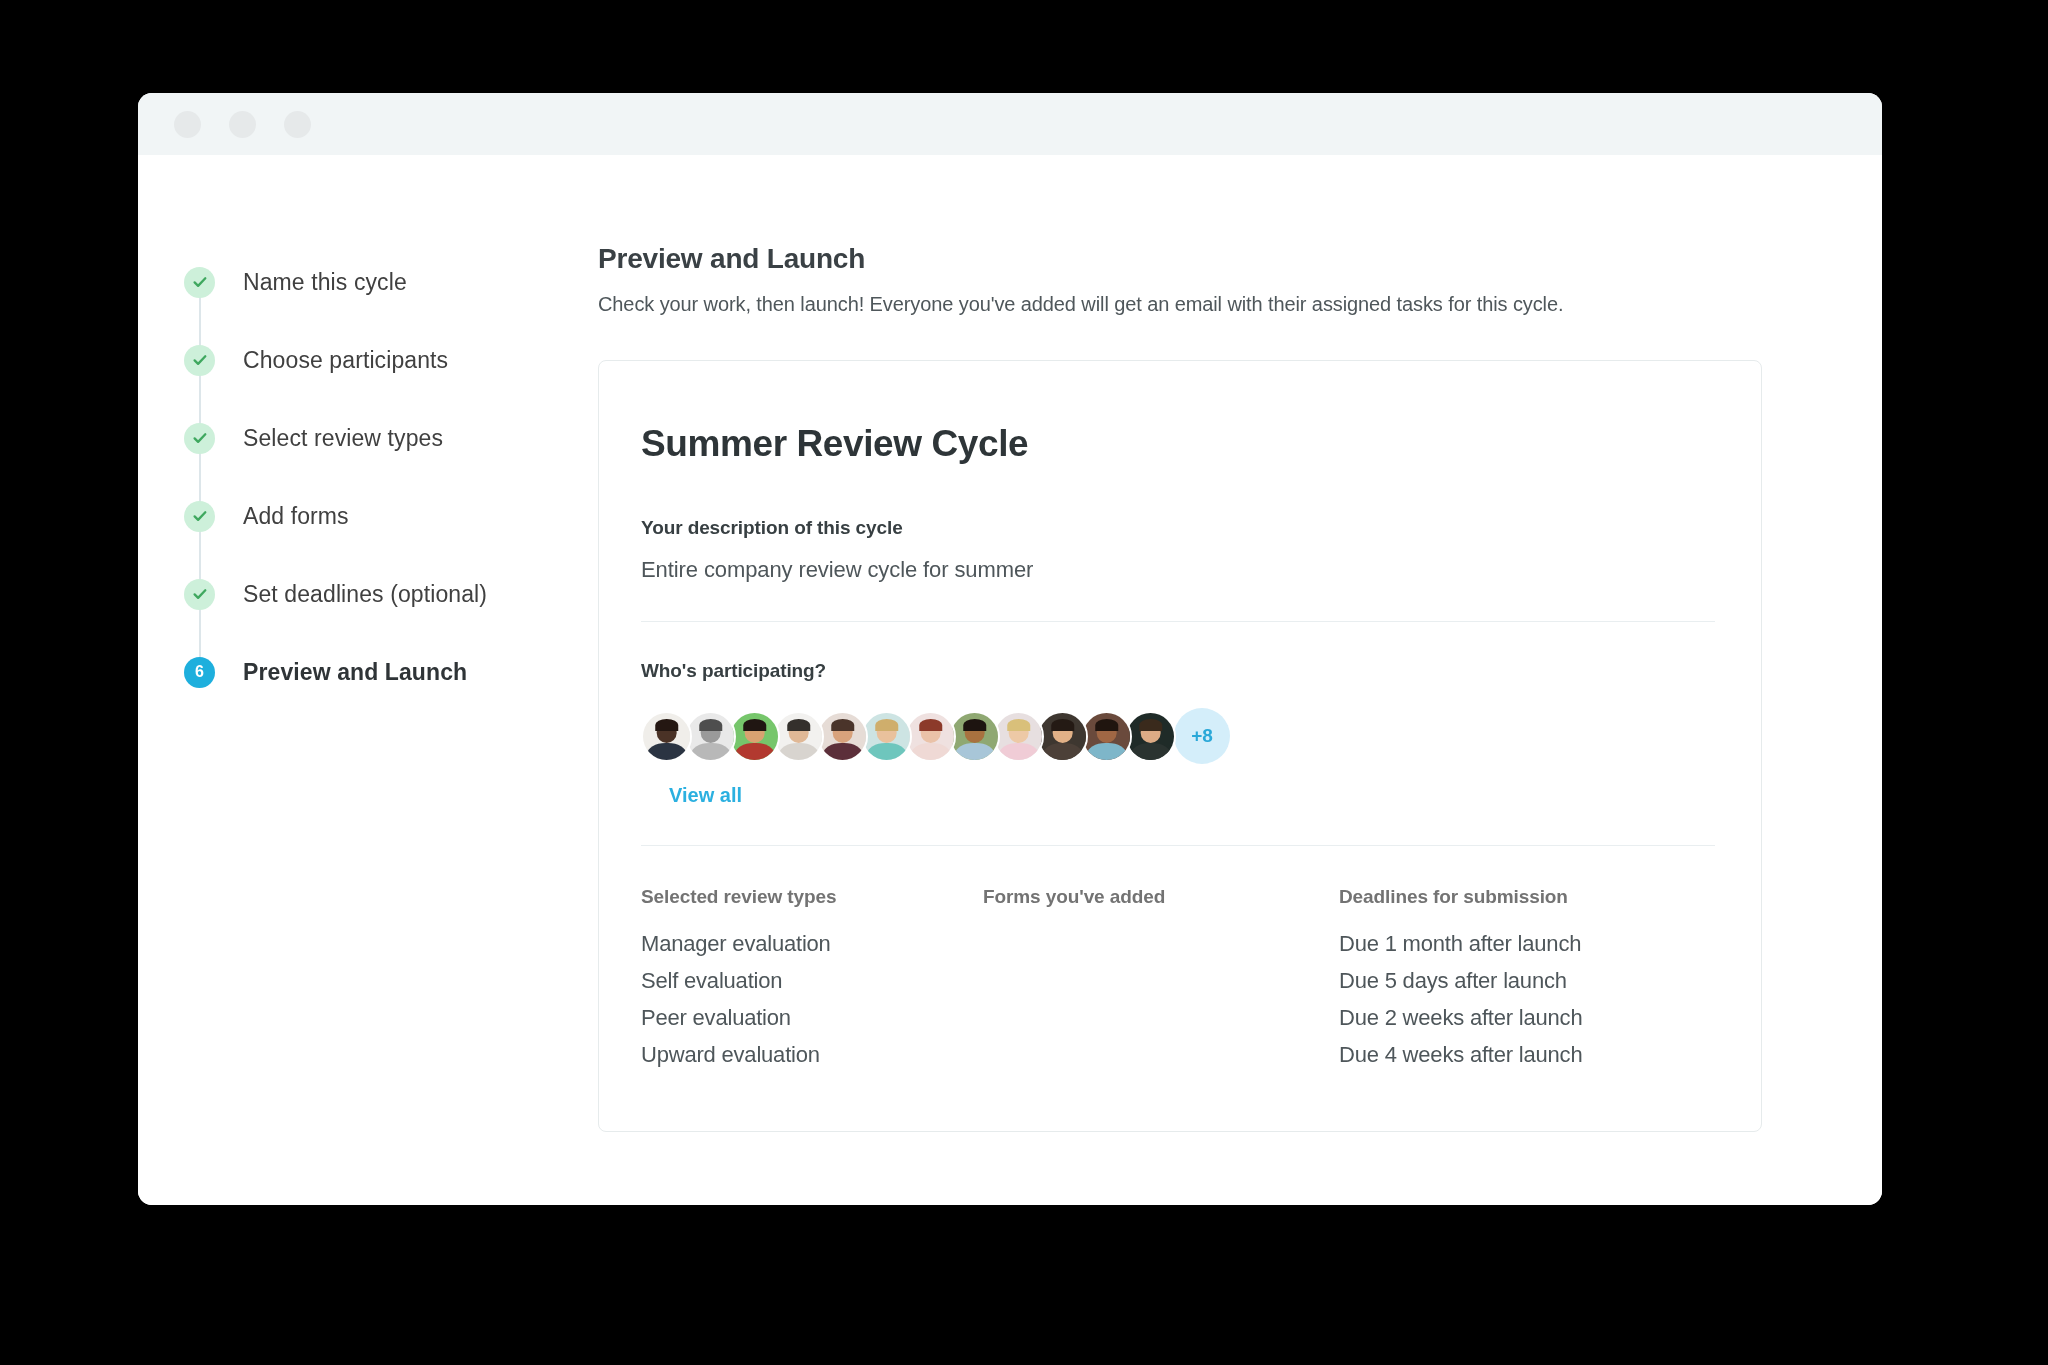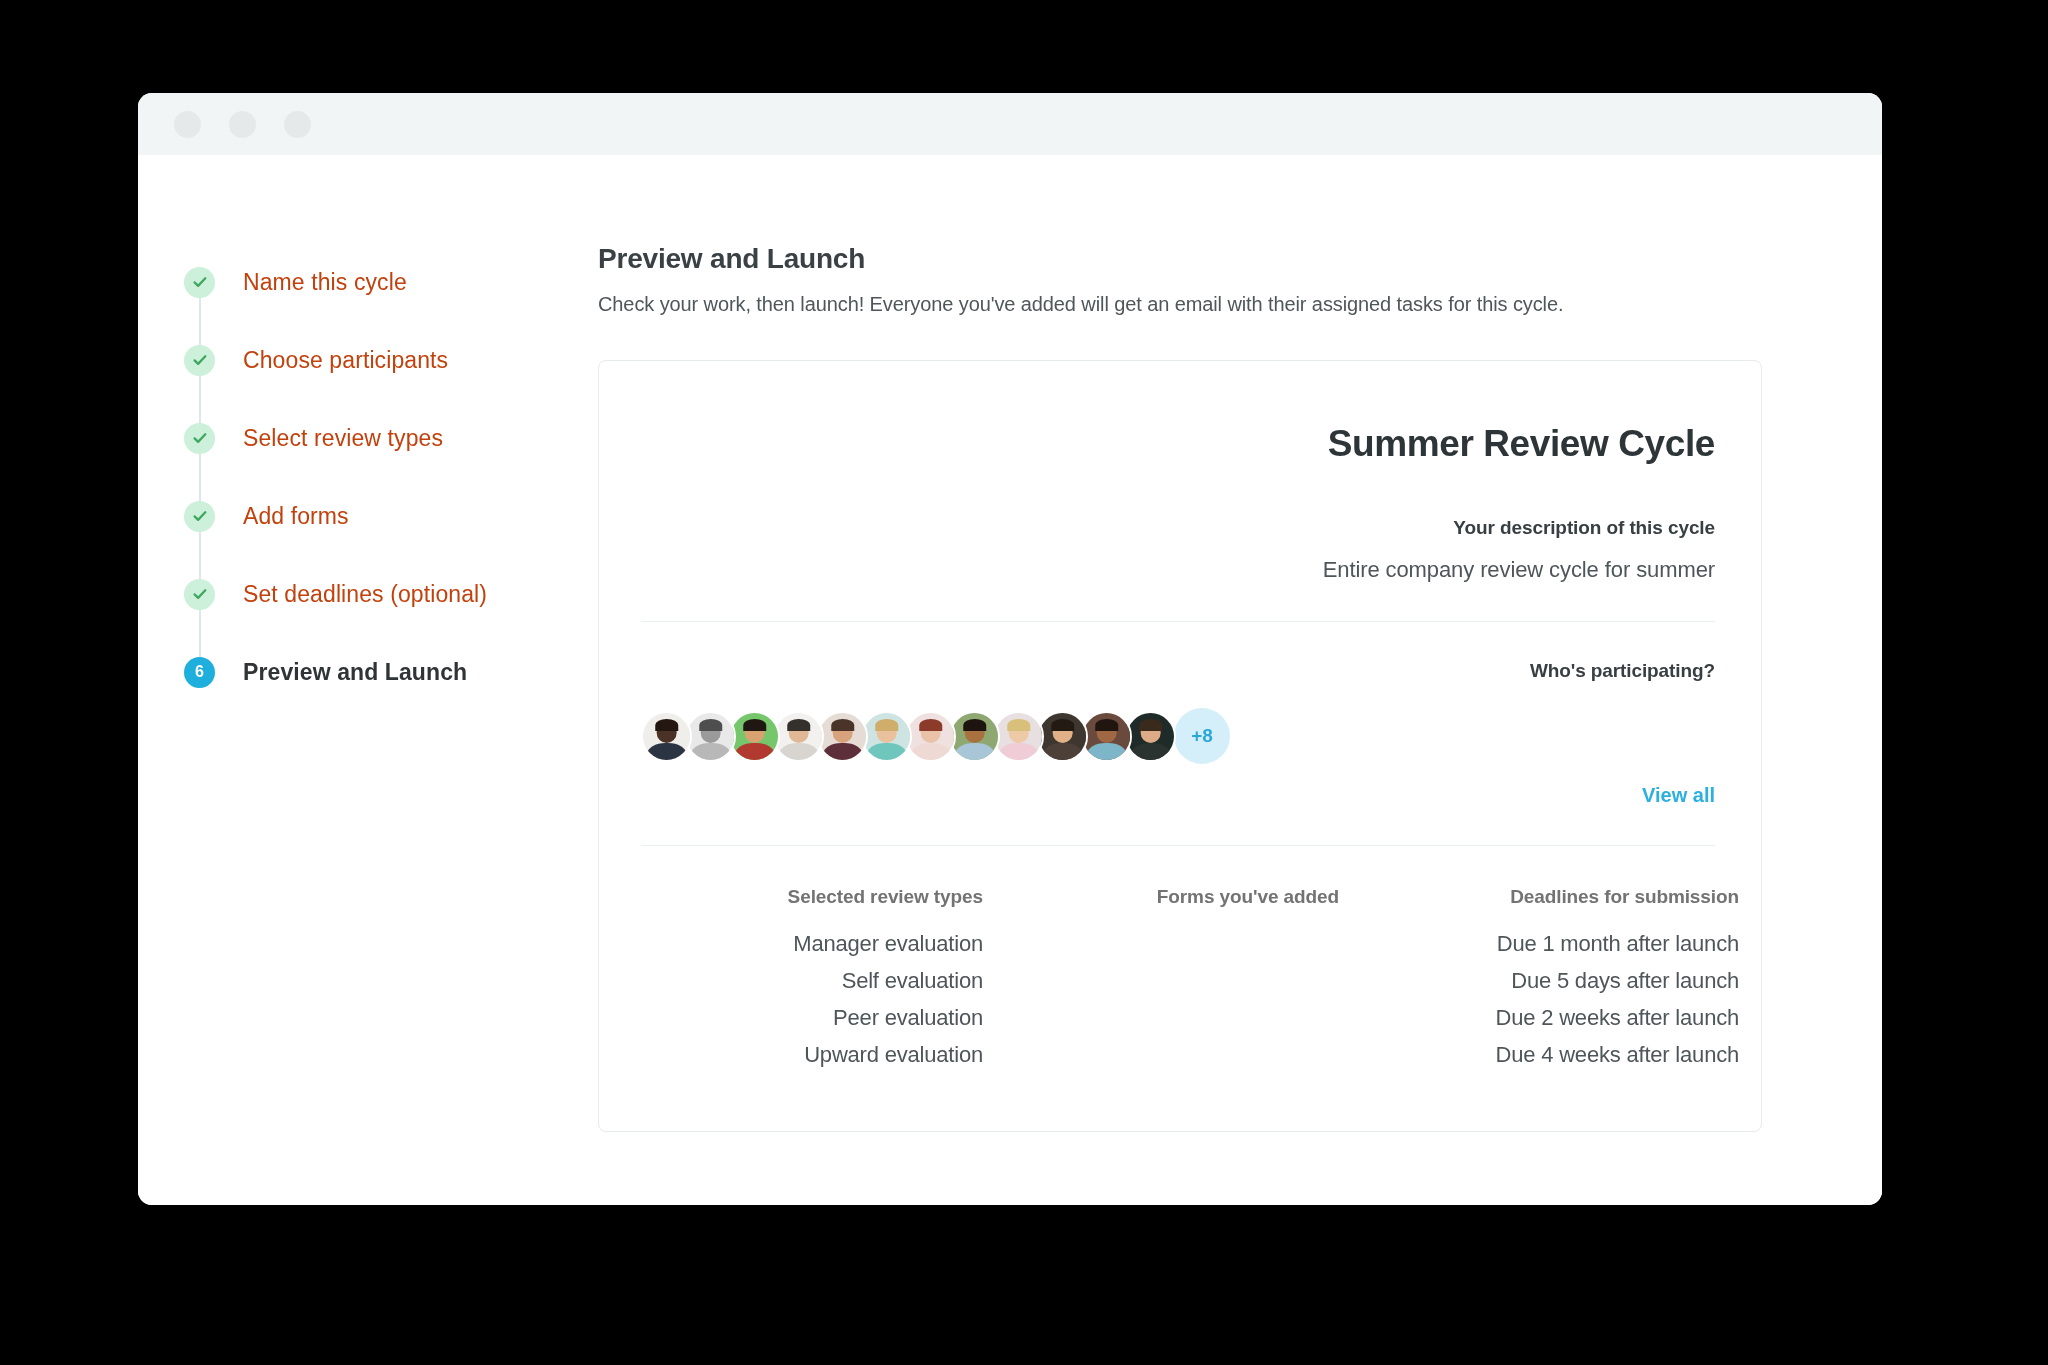--- a/index.html
+++ b/index.html
@@ -86,21 +86,21 @@
     top: 50%;
     width: 2px;
     height: 78px;
     background: #dde6ea;
     z-index: 1;
   }
   .step:last-child .step-connector { display: none; }
 
   .step-label {
     font-size: 23px;
-    color: #c2410c;
+    color: #404040;
     letter-spacing: 0.1px;
     white-space: nowrap;
   }
   .step.current .step-label {
     color: #2f3437;
     font-weight: bold;
   }
 
   
   #main {
@@ -122,21 +122,20 @@
   }
 
   
   #summary-card {
     margin-top: 44px;
     border: 1px solid #e6ebec;
     border-radius: 8px;
     background: #ffffff;
     padding: 62px 46px 52px 42px;
     width: 1164px;
-    text-align: right;
   }
 
   #cycle-name {
     font-size: 37px;
     font-weight: bold;
     color: #2e3538;
     letter-spacing: -0.4px;
   }
 
   .field-label {

